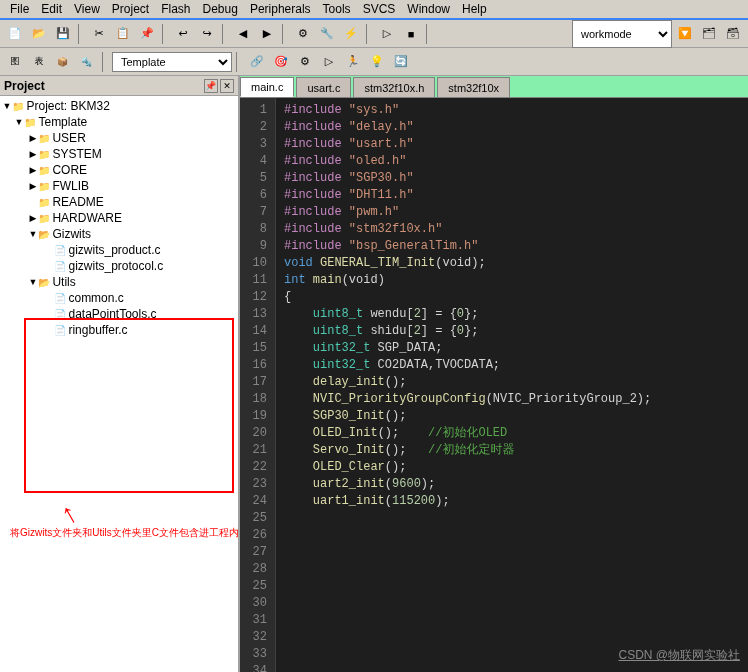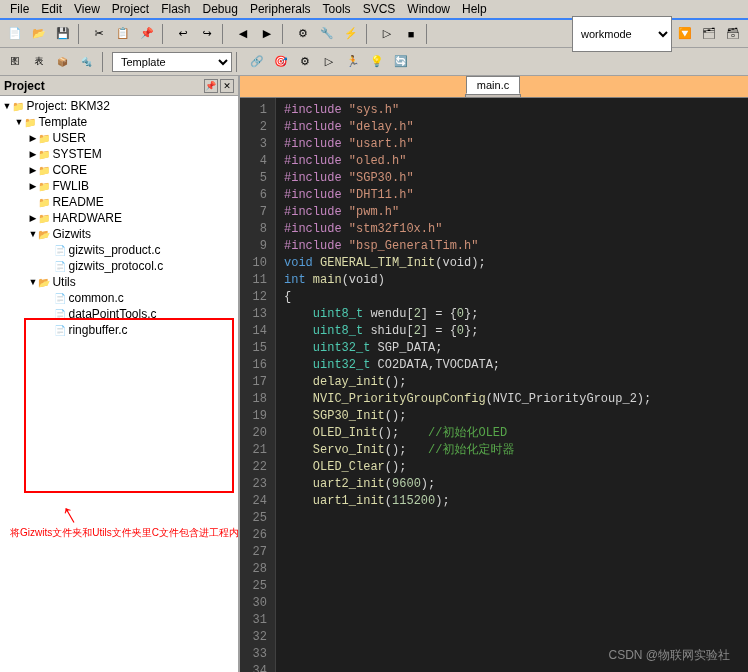--- a/index.html
+++ b/index.html
@@ -60,21 +60,21 @@
     }
     .template-select {
       height: 20px;
       font-size: 11px;
       background: #fff;
       border: 1px solid #808080;
       padding: 0 4px;
       width: 120px;
     }
     .workmode-select {
-      height: 36px;
+      height: 28px;
       font-size: 11px;
       background: #fff;
       border: 1px solid #808080;
       padding: 0 4px;
       width: 100px;
     }
 
     
     .main-layout {
       display: flex;
@@ -139,26 +139,25 @@
       flex: 1;
       display: flex;
       flex-direction: column;
       background: #1e1e1e;
       overflow: hidden;
     }
 
     
     .tab-bar {
       display: flex;
-      align-items: center;
-      background: #fdba74;
+      align-items: flex-end;
+      background: #86efac;
       height: 22px;
       border-bottom: 1px solid #808080;
       overflow: hidden;
-      flex-direction: column;
     }
     .tab {
       display: flex;
       align-items: center;
       padding: 2px 10px;
       height: 20px;
       background: #c8c0b8;
       border: 1px solid #808080;
       border-bottom: none;
       font-size: 11px;
@@ -208,24 +207,25 @@
     .cmt { color: #57a64a; }
     .fn-name { color: #dcdcaa; }
     .type { color: #4ec9b0; }
     .num { color: #b5cea8; }
     .plain { color: #d4d4d4; text-align: right; }
 
     
     .watermark {
       position: absolute;
       bottom: 8px;
-      right: 18px;
+      right: 8px;
       color: #888;
       font-size: 12px;
       pointer-events: none;
+      text-decoration: underline;
     }
 
     .expand-collapse { display: inline-block; width: 10px; text-align: center; font-size: 9px; }
   </style>
 </head>
 <body>
 
 <div class="menubar">
   <span class="menubar-item">File</span>
   <span class="menubar-item">Edit</span>

